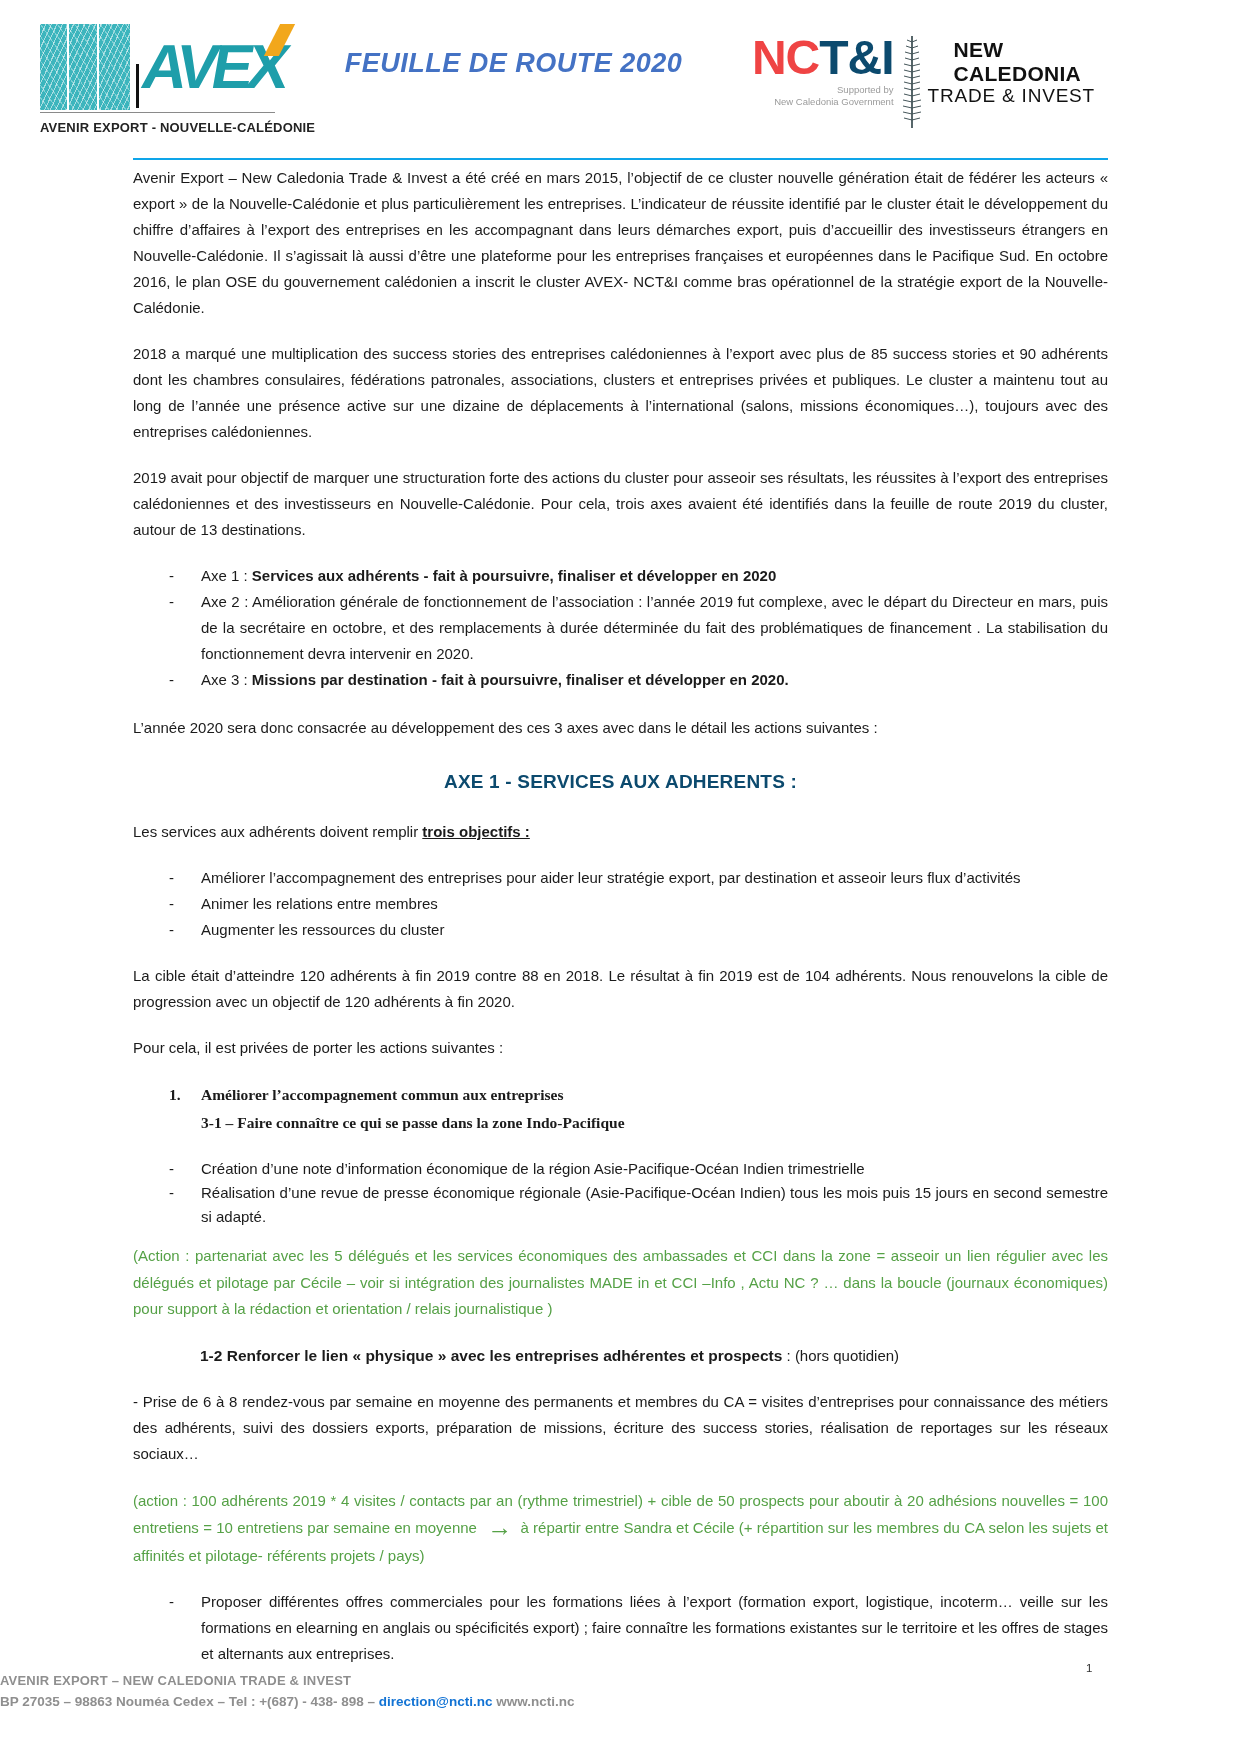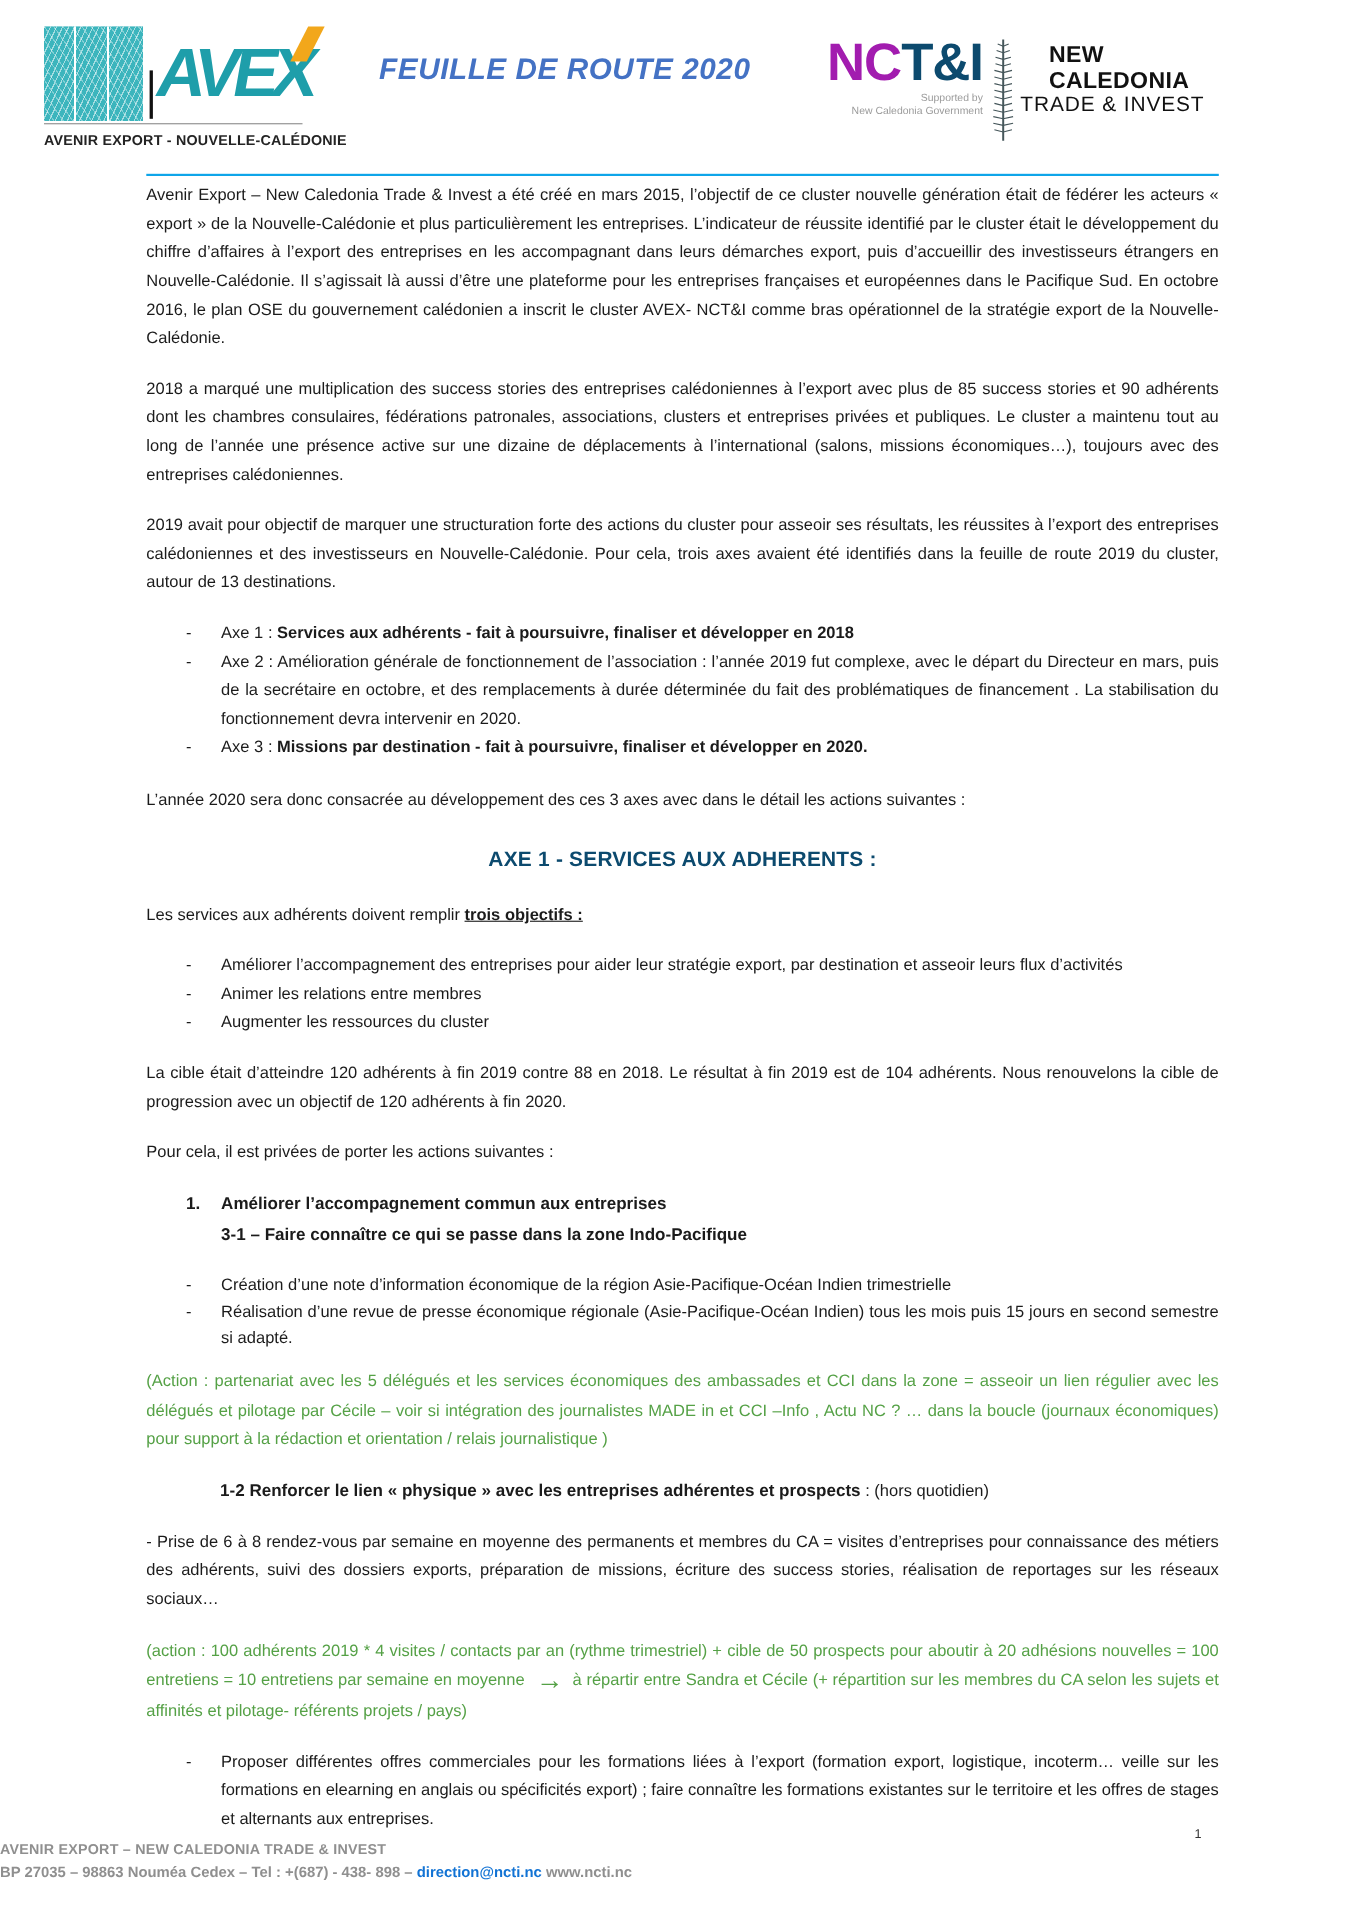--- a/index.html
+++ b/index.html
@@ -31,21 +31,21 @@
   }
   .avex-divider{border-top:1px solid #8a8a8a;margin-top:2px;}
   .avex-sub{font-size:13px;font-weight:bold;color:#232323;padding-top:7px;letter-spacing:.2px;white-space:nowrap;}
   .doc-title{
     flex:1;text-align:center;padding-top:24px;
     font-size:27px;font-weight:bold;font-style:italic;color:#4472C4;letter-spacing:.5px;white-space:nowrap;
   }
   .ncti{display:flex;align-items:flex-start;flex:0 0 auto;padding-top:10px;}
   .ncti-left{text-align:right;}
   .ncti-wordmark{font-size:48px;font-weight:bold;line-height:1.0;letter-spacing:-1px;white-space:nowrap;}
-  .ncti-nc{color:#a21caf;}
+  .ncti-nc{color:#ef4444;}
   .ncti-ti{color:#0c4a6e;}
   .ncti-supported{font-size:9.5px;color:#9b9b9b;line-height:1.25;margin-top:2px;}
   .ncti-pine{margin:0 6px 0 8px;}
   .ncti-name{padding-top:4px;}
   .ncti-name .n1,.ncti-name .n2{font-size:21px;font-weight:bold;color:#111;line-height:1.12;letter-spacing:.3px;white-space:nowrap;padding-left:26px;}
   .ncti-name .n3{font-size:19px;font-weight:normal;color:#111;line-height:1.2;letter-spacing:.8px;white-space:nowrap;}
   
   .content{padding:20px 132px 0 133px;}
   .body{font-size:15px;line-height:26px;margin:0 0 20px 0;}
   .jt{text-align:justify;}
@@ -54,21 +54,21 @@
   .dash-item{position:relative;padding-left:68px;font-size:15px;line-height:26px;text-align:justify;}
   .dash-item .marker{position:absolute;left:36px;top:0;}
   .tight .dash-item{line-height:24px;}
   .mb-large{margin-bottom:22px;}
   .mb-small{margin-bottom:14px;}
   .axe1-heading{
     text-align:center;color:#0c4a6e;font-size:19px;font-weight:bold;
     margin:30px 0 26px 0;letter-spacing:.2px;
   }
   .ul{text-decoration:underline;}
-  .section-head{margin:0 0 20px 0;padding-left:36px;}
+  .section-head{margin:0 0 20px 0;padding-left:36px;font-family:Liberation Serif, serif;}
   .sh-line1{font-size:15.5px;font-weight:bold;line-height:28px;}
   .sh-num{display:inline-block;width:32px;}
   .sh-line2{font-size:15.5px;font-weight:bold;line-height:28px;padding-left:32px;}
   .green-block{color:#55a146;font-size:15px;line-height:26.5px;margin:0 0 20px 0;}
   .g2{line-height:27.5px;}
   .arrow{font-size:25px;line-height:1;vertical-align:-3px;padding:0 4px 0 6px;}
   .sub2-title{margin:0 0 20px 0;padding-left:67px;font-size:15px;line-height:26px;}
   .sub2-title b{font-size:15.5px;}
   
   .footer{position:absolute;left:0;top:1670px;width:100%;text-align:left;color:#8f8f8f;font-weight:bold;}
@@ -119,21 +119,21 @@
 <main class="content">
 
   <p class="body jt p1">Avenir Export – New Caledonia Trade &amp; Invest a été créé en mars 2015, l’objectif de ce cluster nouvelle génération était de fédérer les acteurs « export » de la Nouvelle-Calédonie et plus particulièrement les entreprises. L’indicateur de réussite identifié par le cluster était le développement du chiffre d’affaires à l’export des entreprises en les accompagnant dans leurs démarches export, puis d’accueillir des investisseurs étrangers en Nouvelle-Calédonie. Il s’agissait là aussi d’être une plateforme pour les entreprises françaises et européennes dans le Pacifique Sud. En octobre 2016, le plan OSE du gouvernement calédonien a inscrit le cluster AVEX- NCT&amp;I comme bras opérationnel de la stratégie export de la Nouvelle-Calédonie.</p>
 
   <p class="body jt">2018 a marqué une multiplication des success stories des entreprises calédoniennes à l’export avec plus de 85 success stories et 90 adhérents dont les chambres consulaires, fédérations patronales, associations, clusters et entreprises privées et publiques. Le cluster a maintenu tout au long de l’année une présence active sur une dizaine de déplacements à l’international (salons, missions économiques…), toujours avec des entreprises calédoniennes.</p>
 
   <p class="body jt">2019 avait pour objectif de marquer une structuration forte des actions du cluster pour asseoir ses résultats, les réussites à l’export des entreprises calédoniennes et des investisseurs en Nouvelle-Calédonie. Pour cela, trois axes avaient été identifiés dans la feuille de route 2019 du cluster, autour de 13 destinations.</p>
 
   <ul class="dash-list mb-large">
     <li class="dash-item">
-      <span class="marker">-</span><span>Axe 1 : </span><b>Services aux adhérents -  fait à poursuivre, finaliser et développer en 2018</b>
+      <span class="marker">-</span><span>Axe 1 : </span><b>Services aux adhérents -  fait à poursuivre, finaliser et développer en 2020</b>
     </li>
     <li class="dash-item">
       <span class="marker">-</span><span>Axe 2 : </span><span>Amélioration générale de fonctionnement de l’association : l’année 2019 fut complexe, avec le départ du Directeur en mars, puis de la secrétaire en octobre, et des remplacements à durée déterminée du fait des problématiques de financement . La stabilisation du fonctionnement devra intervenir en 2020.</span>
     </li>
     <li class="dash-item">
       <span class="marker">-</span><span>Axe 3 : </span><b>Missions par destination -  fait à poursuivre, finaliser et développer en 2020.</b>
     </li>
   </ul>
 
   <p class="body">L’année 2020 sera donc consacrée au développement des ces 3 axes avec dans le détail les actions suivantes :</p>

